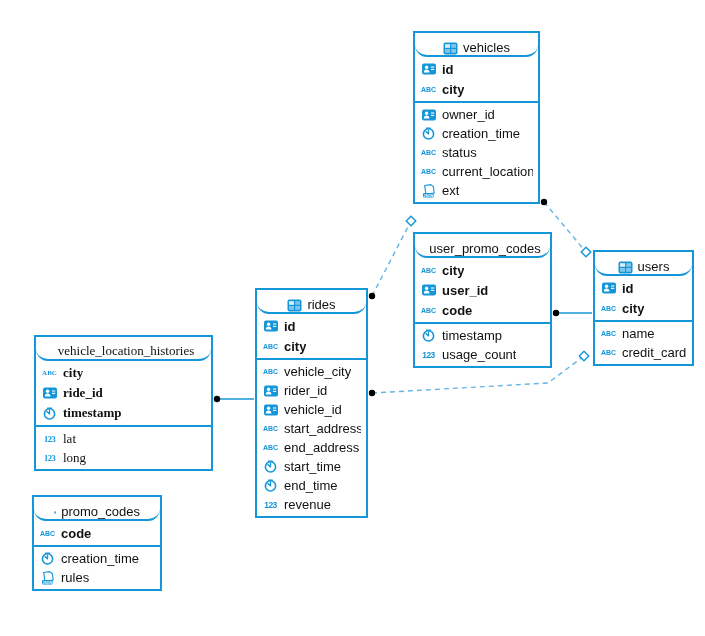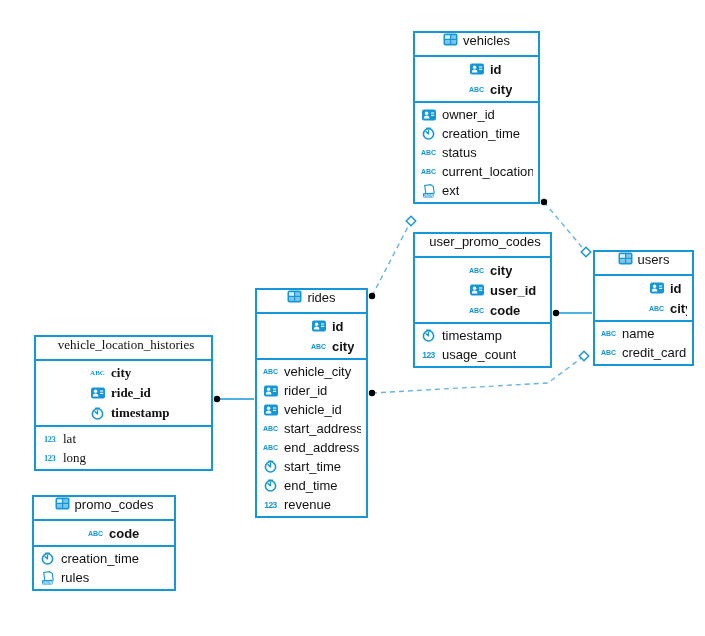--- a/index.html
+++ b/index.html
@@ -1,24 +1,24 @@
 <!DOCTYPE html>
 <html><head>
 <meta charset="utf-8">
 <style>
   html,body{margin:0;padding:0;background:#ffffff;}
   #canvas{position:relative;width:705px;height:636px;background:#ffffff;overflow:hidden;
           font-family:"Liberation Sans",sans-serif;color:#111;}
   #edges{position:absolute;left:0;top:0;z-index:1;}
   .erd-table{position:absolute;z-index:2;background:#fff;border:2px solid var(--accent);
              box-sizing:border-box;}
-  .tbl-header{height:22px;display:flex;align-items:flex-start;justify-content:center;gap:5px;
-              border-bottom:2px solid var(--accent);padding:0 20px;font-size:13px;white-space:nowrap;}
+  .tbl-header{height:22px;display:flex;align-items:flex-end;justify-content:center;gap:5px;
+              border-bottom:2px solid var(--accent);padding:0 20px;font-size:13px;white-space:nowrap;border-radius:12px;}
   .sec{padding:2px 0;}
-  .sec-pk{border-bottom:2px solid var(--accent);padding-left:48px;}
+  .sec-pk{border-bottom:2px solid var(--accent);}
   .frow{height:19px;display:flex;align-items:center;gap:5px;padding:0 5px;font-size:13px;white-space:nowrap;}
   .sec-pk .frow{height:20px;font-weight:700;}
   .ticon{flex:0 0 17px;width:17px;display:flex;align-items:center;justify-content:center;}
   .ticon.txt{color:var(--accent);font-size:7px;font-weight:700;letter-spacing:0;}
   .ticon.num{color:var(--accent);font-size:8.5px;font-weight:700;letter-spacing:-0.5px;}
   .flabel{overflow:hidden;}
 </style>
 </head>
 <body>
 
@@ -345,21 +345,21 @@
         <div class="frow">
           <span class="ticon num">123</span>
           <span class="flabel">lat</span>
         </div>
         <div class="frow">
           <span class="ticon num">123</span>
           <span class="flabel">long</span>
         </div>
       </div>
     </div>
-    <div class="erd-table" style="left: 32px; top: 495px; width: 144px;">
+    <div class="erd-table" style="left: 32px; top: 495px; width: 130px;">
       <div class="tbl-header">
         <svg width="15" height="13" viewBox="0 0 15 13">
           <rect x="0.5" y="0.5" width="14" height="12" rx="2" fill="#1496d8"></rect>
           <rect x="2" y="2.2" width="5" height="3.6" fill="#ffffff" opacity="0.85"></rect>
           <rect x="8.2" y="2.2" width="4.8" height="3.6" fill="#ffffff" opacity="0.45"></rect>
           <rect x="2" y="7" width="5" height="3.8" fill="#ffffff" opacity="0.45"></rect>
           <rect x="8.2" y="7" width="4.8" height="3.8" fill="#ffffff" opacity="0.45"></rect>
         </svg>
         <span>promo_codes</span>
       </div>

